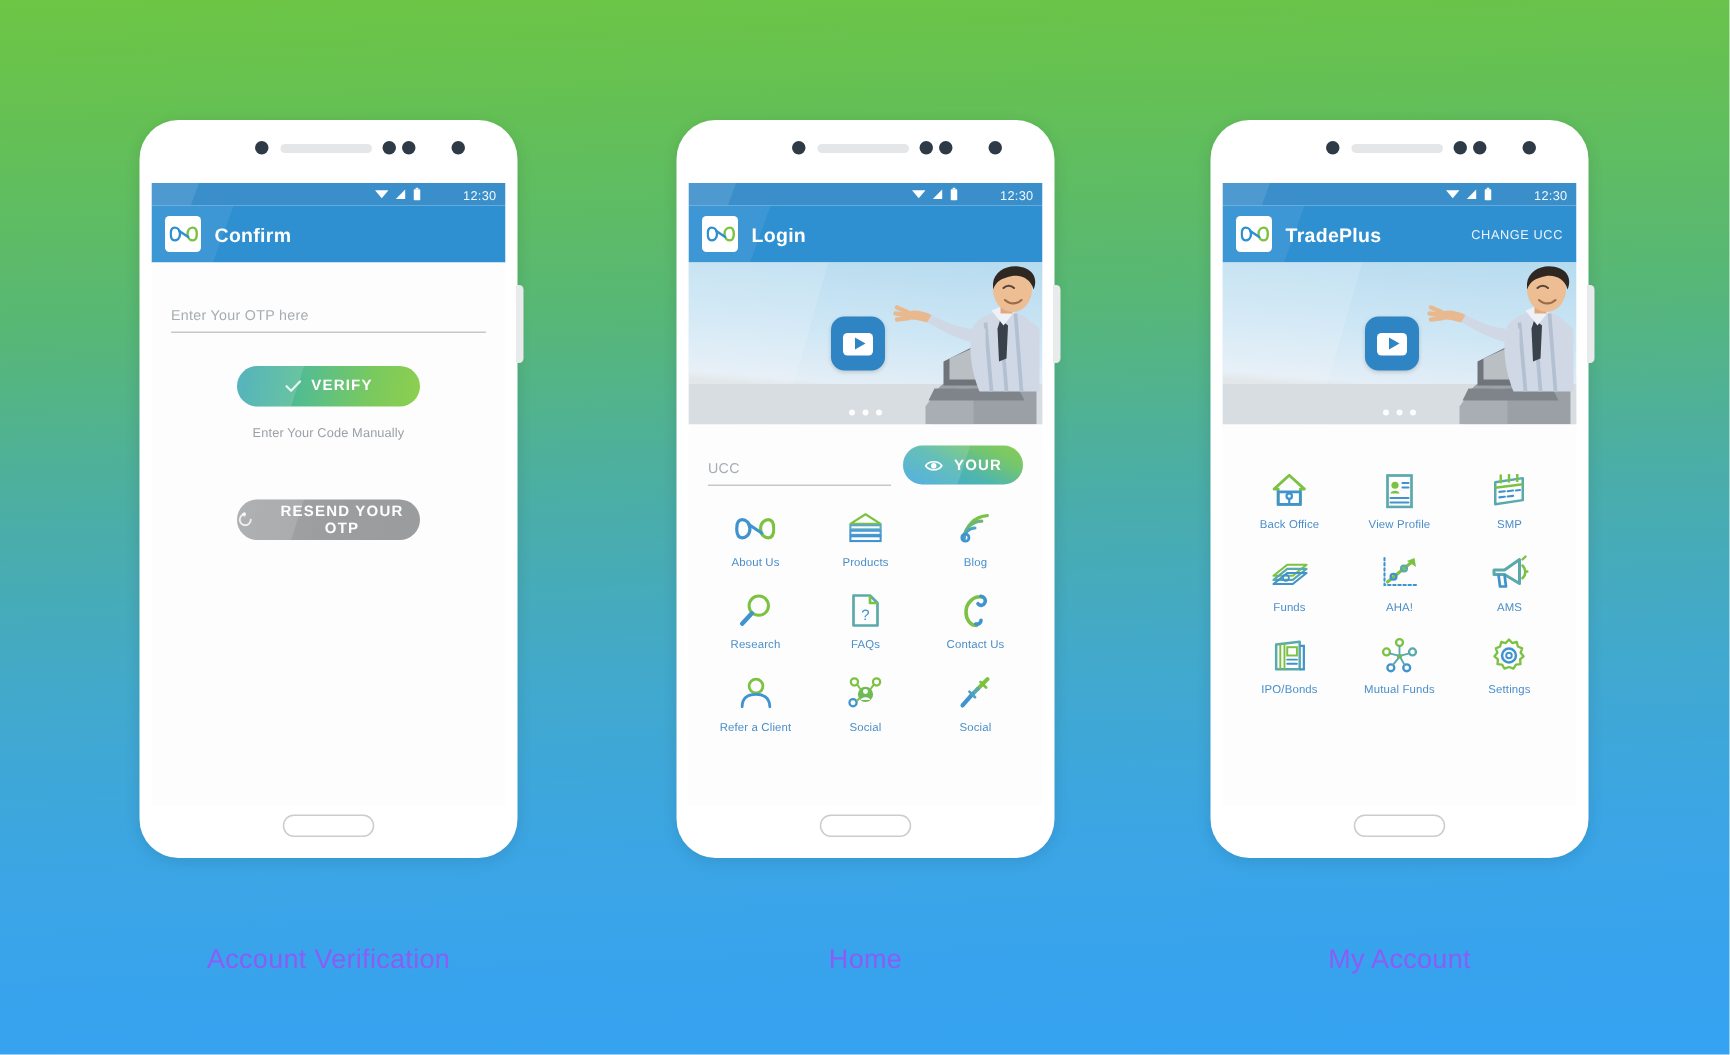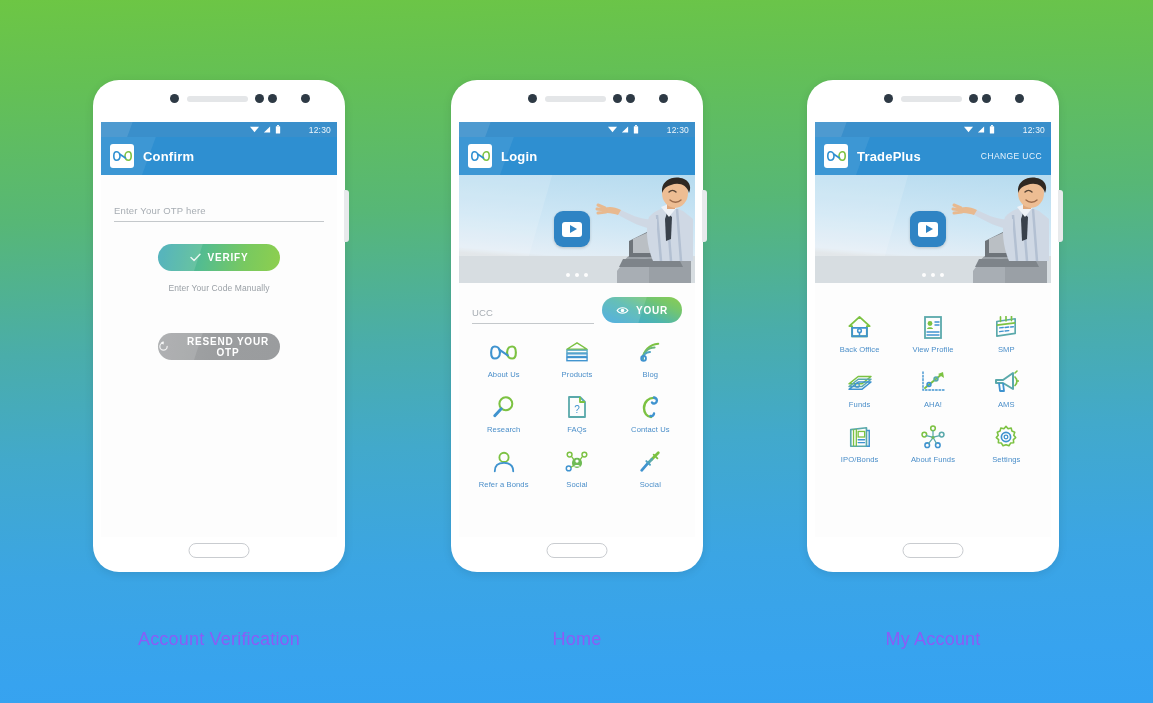--- a/index.html
+++ b/index.html
@@ -463,21 +463,21 @@
             <span class="cap">Contact Us</span>
           </div>
 
           <div class="tile">
             <span class="glyph">
               <svg width="24" height="24" viewBox="0 0 26 26">
                 <circle cx="13" cy="8" r="5" fill="none" stroke="#7cc242" stroke-width="2"></circle>
                 <path d="M3 23 C3 16 8 14 13 14 C18 14 23 16 23 23" fill="none" stroke="#3f93cf" stroke-width="2" stroke-linecap="round"></path>
               </svg>
             </span>
-            <span class="cap">Refer a Bonds</span>
+            <span class="cap">Refer a Client</span>
           </div>
 
           <div class="tile">
             <span class="glyph">
               <svg width="24" height="24" viewBox="0 0 26 26">
                 <circle cx="13" cy="14" r="5.5" fill="#6ebb55"></circle>
                 <circle cx="13" cy="12" r="1.8" fill="#fff"></circle>
                 <path d="M9.5 18 C10 15.5 16 15.5 16.5 18 Z" fill="#fff"></path>
                 <circle cx="5" cy="5" r="2.6" fill="none" stroke="#7cc242" stroke-width="1.6"></circle>
                 <circle cx="21" cy="5" r="2.6" fill="none" stroke="#7cc242" stroke-width="1.6"></circle>
@@ -676,21 +676,21 @@
               <svg width="26" height="25" viewBox="0 0 26 26">
                 <circle cx="13" cy="3.5" r="2.4" fill="none" stroke="#7cc242" stroke-width="1.6"></circle>
                 <circle cx="4" cy="10" r="2.4" fill="none" stroke="#7cc242" stroke-width="1.6"></circle>
                 <circle cx="22" cy="10" r="2.4" fill="none" stroke="#5aa9ab" stroke-width="1.6"></circle>
                 <circle cx="7" cy="21" r="2.4" fill="none" stroke="#3f93cf" stroke-width="1.6"></circle>
                 <circle cx="18" cy="21" r="2.4" fill="none" stroke="#3f93cf" stroke-width="1.6"></circle>
                 <circle cx="13" cy="13" r="1.8" fill="#6ebb55"></circle>
                 <path d="M13 6 L13 11 M6 11 L11.5 12.4 M20 11 L14.5 12.4 M8.5 19 L12 14.6 M16.5 19 L14 14.6" stroke="#5aa9ab" stroke-width="1.3" stroke-linecap="round"></path>
               </svg>
             </span>
-            <span class="cap">About Funds</span>
+            <span class="cap">Mutual Funds</span>
           </div>
 
           <div class="tile">
             <span class="glyph">
               <svg width="24" height="24" viewBox="0 0 26 26">
                 <path d="M13 1.5 L15.3 4 L18.6 3.2 L19.4 6.5 L22.5 7.8 L21.4 11 L23.5 13.6 L21 15.8 L21.3 19.2 L18 19.6 L16.2 22.5 L13 21.3 L9.8 22.5 L8 19.6 L4.7 19.2 L5 15.8 L2.5 13.6 L4.6 11 L3.5 7.8 L6.6 6.5 L7.4 3.2 L10.7 4 Z" fill="none" stroke="#7cc242" stroke-width="1.7" stroke-linejoin="round"></path>
                 <circle cx="13" cy="13" r="5" fill="none" stroke="#3f93cf" stroke-width="1.8"></circle>
                 <circle cx="13" cy="13" r="2" fill="none" stroke="#3f93cf" stroke-width="1.4"></circle>
               </svg>
             </span>

